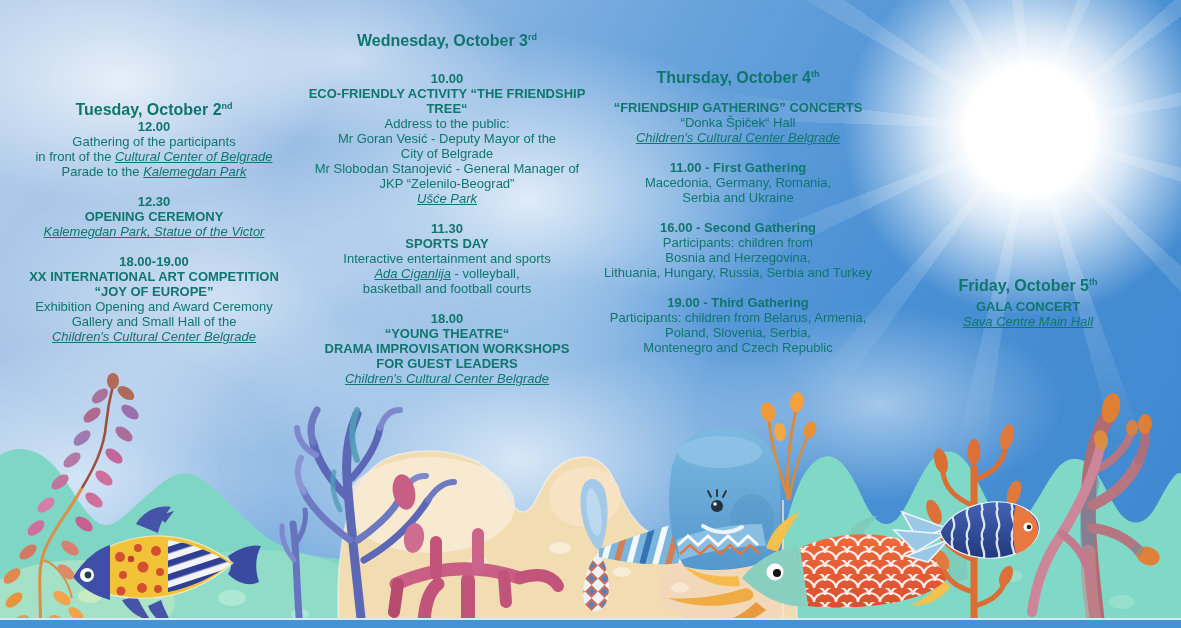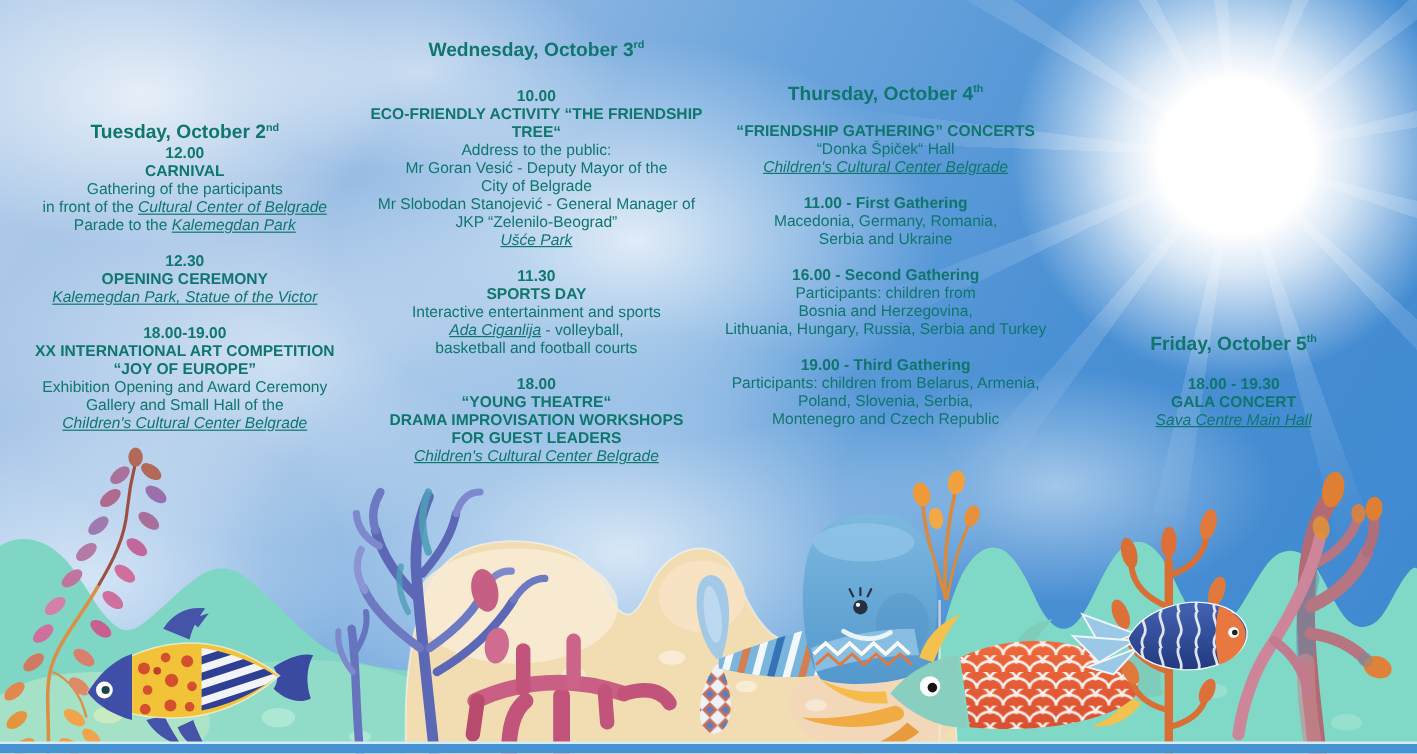--- a/index.html
+++ b/index.html
@@ -27,21 +27,21 @@
   .col{position:absolute;z-index:4;text-align:center;color:#0f766e;font-size:13px;line-height:15px;}
   .day-header{font-weight:bold;font-size:16px;line-height:19px;}
   .day-header sup{font-size:9px;}
   .col1{left:14px;top:97px;width:280px;}
   .col2{left:297px;top:28px;width:300px;}
   .col3{left:588px;top:65px;width:300px;}
   .col4{left:918px;top:273px;width:220px;}
   .col1 .day-header{}
   .col2 .day-header{margin-bottom:21px;}
   .col3 .day-header{margin-bottom:13px;}
-  .col4 .day-header{margin-bottom:16px;}
+  .col4 .day-header{margin-bottom:4px;}
   .event{margin-bottom:15px;}
   .line.b{font-weight:bold;}
   .i{font-style:italic;text-decoration:underline;}
 </style>
 </head>
 <body>
 
 <div id="poster">
   <div id="sky"></div>
   <div id="rays"></div>
@@ -323,21 +323,20 @@
       <line x1="0" y1="619" x2="1181" y2="619" stroke="#d6ecf8" stroke-width="2"></line>
       <rect x="0" y="620" width="1181" height="8" fill="#4593d3"></rect>
     </g>
   </svg>
 
   <div class="col col1">
     <div class="day-header"><span>Tuesday, October 2</span><sup>nd</sup></div>
     <div class="events">
         <div class="event">
           <div class="line b"><span>12.00</span></div>
-          <div class="line b"><span>CARNIVAL</span></div>
           <div class="line"><span>Gathering of the participants</span></div>
           <div class="line"><span>in front of the </span><span class="i">Cultural Center of Belgrade</span></div>
           <div class="line"><span>Parade to the </span><span class="i">Kalemegdan Park</span></div>
         </div>
         <div class="event">
           <div class="line b"><span>12.30</span></div>
           <div class="line b"><span>OPENING CEREMONY</span></div>
           <div class="line"><span class="i">Kalemegdan Park, Statue of the Victor</span></div>
         </div>
         <div class="event">
@@ -403,19 +402,18 @@
           <div class="line"><span>Participants: children from Belarus, Armenia,</span></div>
           <div class="line"><span>Poland, Slovenia, Serbia,</span></div>
           <div class="line"><span>Montenegro and Czech Republic</span></div>
         </div>
       </div>
   </div>
   <div class="col col4">
     <div class="day-header"><span>Friday, October 5</span><sup>th</sup></div>
     <div class="events">
         <div class="event">
-          <div class="line b"><span>18.00 - 19.30</span></div>
           <div class="line b"><span>GALA CONCERT</span></div>
           <div class="line"><span class="i">Sava Centre Main Hall</span></div>
         </div>
       </div>
   </div>
 </div>
 
 </body></html>

